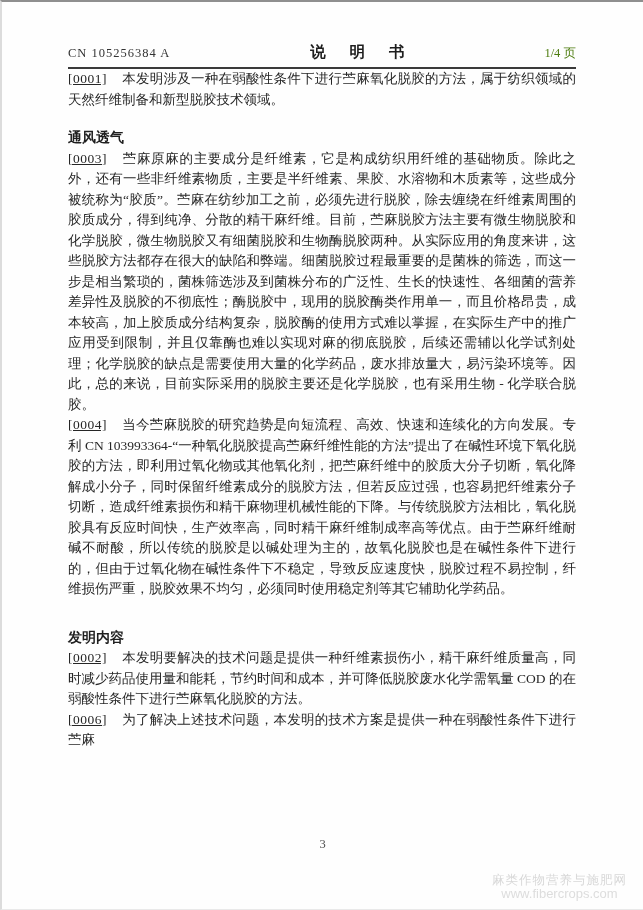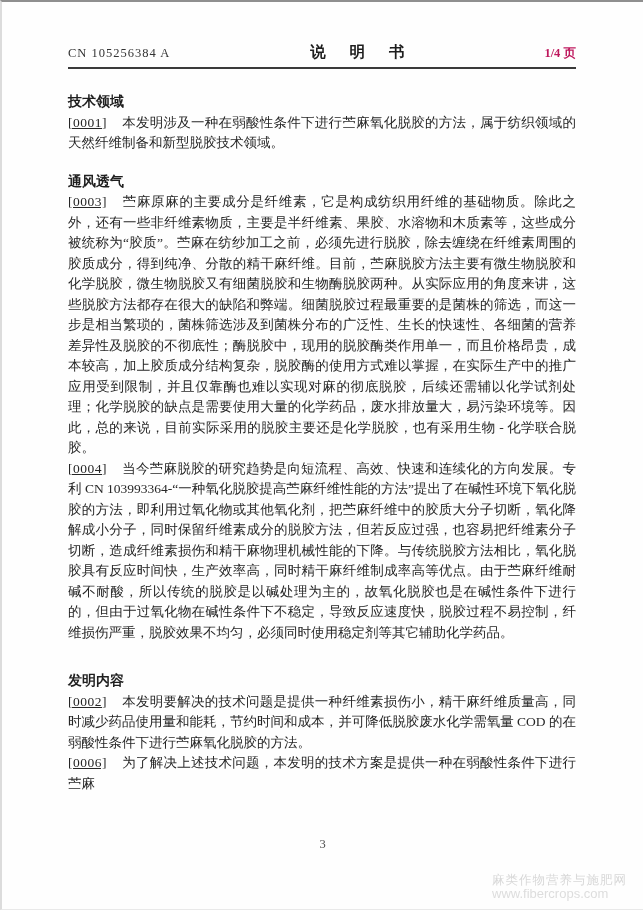--- a/index.html
+++ b/index.html
@@ -37,22 +37,21 @@
   }
   .doc-type {
     font-size: 15.5px;
     font-weight: bold;
     letter-spacing: 10px;
     margin-left: 10px;
     color: #1e1e1e;
   }
   .page-indicator {
     font-size: 12.5px;
-    color: #be185d;
-    font-weight: bold;
+    color: #4d7c0f;
   }
   h1.doc-title {
     margin: 22px 0 0 0;
     text-align: center;
     font-size: 16.5px;
     font-weight: bold;
     color: #1f1f1f;
     letter-spacing: 0.5px;
   }
   h2.sec-heading {
@@ -84,21 +83,21 @@
     left: 0;
     width: 100%;
     text-align: center;
     font-size: 12.5px;
     color: #4a4a4a;
   }
   .watermark {
     position: absolute;
     right: 16px;
     bottom: 8px;
-    text-align: left;
+    text-align: center;
     line-height: 14px;
   }
   .watermark .wm-line1 {
     font-size: 12.5px;
     color: #d8d8d8;
     letter-spacing: 1px;
   }
   .watermark .wm-line2 {
     font-size: 13px;
     color: #dddddd;
@@ -112,21 +111,20 @@
   <div class="content">
 
     <div class="doc-header">
       <span class="doc-number">CN 105256384 A</span>
       <span class="doc-type">说 明 书</span>
       <span class="page-indicator">1/4 页</span>
     </div>
 
 
     <section class="sec-tech">
-      <h2 class="sec-heading">技术领域</h2>
       <p class="para"><span class="pnum">[0001]</span><span>本发明涉及一种在弱酸性条件下进行苎麻氧化脱胶的方法，属于纺织领域的天然纤维制备和新型脱胶技术领域。</span></p>
     </section>
 
     <section class="sec-bg">
       <h2 class="sec-heading">通风透气</h2>
       <p class="para"><span class="pnum">[0003]</span><span>苎麻原麻的主要成分是纤维素，它是构成纺织用纤维的基础物质。除此之外，还有一些非纤维素物质，主要是半纤维素、果胶、水溶物和木质素等，这些成分被统称为“胶质”。苎麻在纺纱加工之前，必须先进行脱胶，除去缠绕在纤维素周围的胶质成分，得到纯净、分散的精干麻纤维。目前，苎麻脱胶方法主要有微生物脱胶和化学脱胶，微生物脱胶又有细菌脱胶和生物酶脱胶两种。从实际应用的角度来讲，这些脱胶方法都存在很大的缺陷和弊端。细菌脱胶过程最重要的是菌株的筛选，而这一步是相当繁琐的，菌株筛选涉及到菌株分布的广泛性、生长的快速性、各细菌的营养差异性及脱胶的不彻底性；酶脱胶中，现用的脱胶酶类作用单一，而且价格昂贵，成本较高，加上胶质成分结构复杂，脱胶酶的使用方式难以掌握，在实际生产中的推广应用受到限制，并且仅靠酶也难以实现对麻的彻底脱胶，后续还需辅以化学试剂处理；化学脱胶的缺点是需要使用大量的化学药品，废水排放量大，易污染环境等。因此，总的来说，目前实际采用的脱胶主要还是化学脱胶，也有采用生物 - 化学联合脱胶。</span></p>
       <p class="para"><span class="pnum">[0004]</span><span>当今苎麻脱胶的研究趋势是向短流程、高效、快速和连续化的方向发展。专利 CN 103993364-“一种氧化脱胶提高苎麻纤维性能的方法”提出了在碱性环境下氧化脱胶的方法，即利用过氧化物或其他氧化剂，把苎麻纤维中的胶质大分子切断，氧化降解成小分子，同时保留纤维素成分的脱胶方法，但若反应过强，也容易把纤维素分子切断，造成纤维素损伤和精干麻物理机械性能的下降。与传统脱胶方法相比，氧化脱胶具有反应时间快，生产效率高，同时精干麻纤维制成率高等优点。由于苎麻纤维耐碱不耐酸，所以传统的脱胶是以碱处理为主的，故氧化脱胶也是在碱性条件下进行的，但由于过氧化物在碱性条件下不稳定，导致反应速度快，脱胶过程不易控制，纤维损伤严重，脱胶效果不均匀，必须同时使用稳定剂等其它辅助化学药品。</span></p>
     </section>
 
     <section class="sec-inv">

